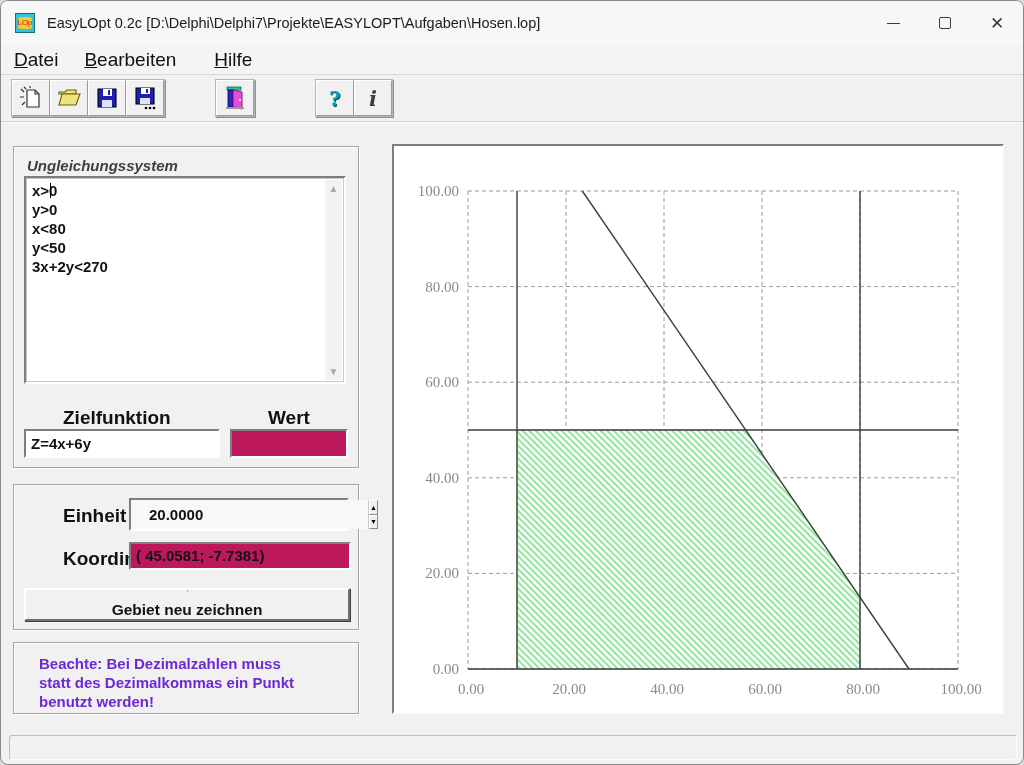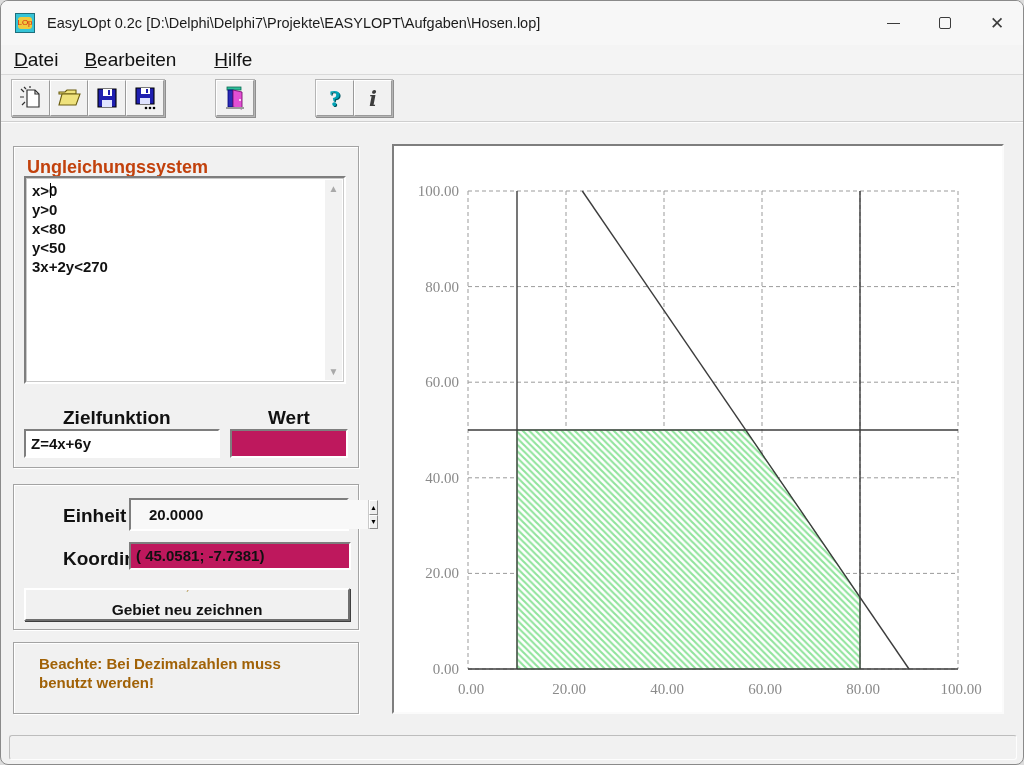--- a/index.html
+++ b/index.html
@@ -28,21 +28,21 @@
   
   .toolbar { position:absolute; left:0; top:75px; right:0; height:47px; background:#f1f1f1; display:flex; align-items:flex-start; }
   .toolbar:after { content:""; position:absolute; left:0; right:0; bottom:0; border-top:1px solid #cfcfcf; border-bottom:1px solid #fdfdfd; }
   .tb-group { margin-top:3px; display:flex; border:1px solid #b5b5b5; box-shadow:1px 1px 0 #8f8f8f; background:#f1f1f1; }
   .tb-btn { width:38px; height:36px; background:#f1f1f1; border:1px solid; border-color:#ffffff #9a9a9a #9a9a9a #ffffff; display:flex; align-items:center; justify-content:center; }
   .g1 { margin-left:10px; } .g2 { margin-left:50px; } .g3 { margin-left:60px; }
   .help-q { font-family:"Liberation Serif", serif; font-weight:bold; font-size:24px; color:#00a2b5; text-shadow:1px 1px 0 #00525c; }
   .info-i { font-family:"DejaVu Serif", serif; font-style:italic; font-weight:bold; font-size:21px; color:#3d3d3d; }
   
   .groupbox { position:absolute; left:12px; width:346px; border:1px solid #a3a3a3; box-shadow:inset 1px 1px 0 #ffffff, 1px 1px 0 #ffffff; background:#f1f1f1; }
-  .gb-label { font-weight:bold; font-size:18px; color:#c2410c; }
+  .gb-label { font-weight:bold; font-size:15px; color:#404040;font-style:italic; }
   #gb-system { top:145px; height:322px; }
   #gb-system .gb-label { position:absolute; left:13px; top:10px; }
   .editor { position:absolute; left:10px; top:29px; width:322px; height:208px; background:#ffffff; border:2px solid; border-color:#7e7e7e #ffffff #ffffff #7e7e7e; box-shadow:0 0 0 1px #c9c9c9 inset; }
   .editor-lines { position:absolute; left:6px; top:3px; right:24px; font-weight:bold; font-size:15px; line-height:19px; white-space:pre; }
   .caret { position:absolute; left:24px; top:5px; width:1px; height:15px; background:#000; }
   .vscroll { position:absolute; top:2px; right:2px; bottom:2px; width:17px; background:#f2f2f2; display:flex; flex-direction:column; justify-content:space-between; align-items:center; }
   .scroll-arrow { font-size:10px; color:#a9a9a9; padding:3px 0; }
   .field-label-row { position:absolute; font-weight:bold; font-size:19px;margin-left:36px; }
   .input-sunken { border:2px solid; border-color:#7e7e7e #ffffff #ffffff #7e7e7e; background:#ffffff; font-family:"Liberation Sans", sans-serif; font-weight:bold; font-size:15px; padding:0 5px; color:#111; }
   .field-gray { background:#be185d; } 
@@ -181,22 +181,23 @@
       <svg width="21" height="21" viewBox="0 0 22 22">
         <polygon points="14,2 20,8 9,19 5,20 4,15" fill="#e6d44a" stroke="#333" stroke-width="1"></polygon>
         <polygon points="4,15 5,20 9,19 7,17" fill="#222"></polygon>
         <polygon points="14,2 20,8 17,11 11,5" fill="#c43b2a" stroke="#333" stroke-width="0.8"></polygon>
       </svg>
       <span>Gebiet neu zeichnen</span>
     </div>
   </div>
 
   <div class="groupbox" id="gb-warning" style="top:641px; height:72px;">
-    <div class="warning-text" style="color: #a16207;">
+    <div class="warning-text" style="color: #6d28d9;">
         <div>Beachte: Bei Dezimalzahlen muss</div>
+        <div>statt des Dezimalkommas ein Punkt</div>
         <div>benutzt werden!</div>
       </div>
   </div>
 
   <div id="chart-panel">
     <svg id="chart-svg" width="608" height="566" viewBox="0 0 608 566">
         <defs>
           <pattern id="hatch" width="6.5" height="6.5" patternUnits="userSpaceOnUse">
             <rect width="6.5" height="6.5" fill="#ffffff"></rect>
             <path d="M-1.6,4.9 L1.6,8.1 M0,0 L6.5,6.5 M4.9,-1.6 L8.1,1.6" stroke="#90e49c" stroke-width="2.1"></path>

